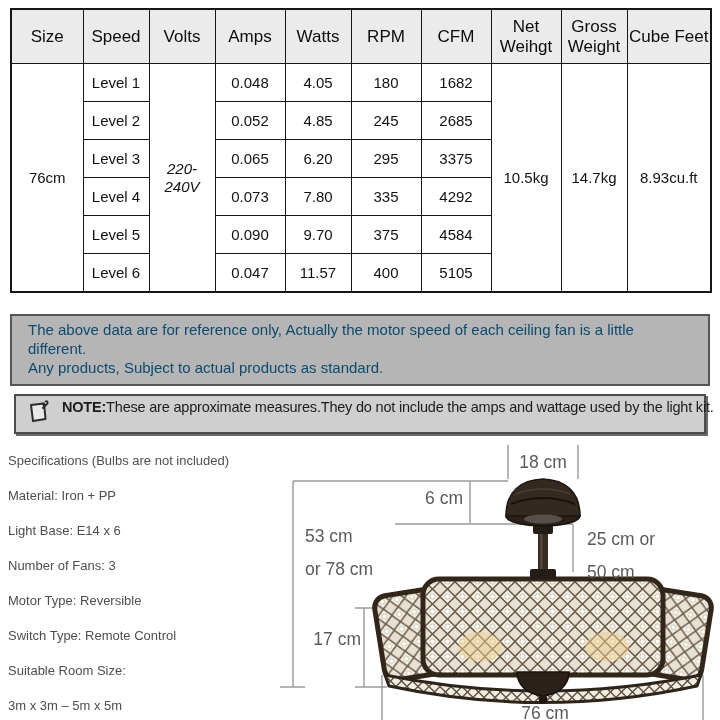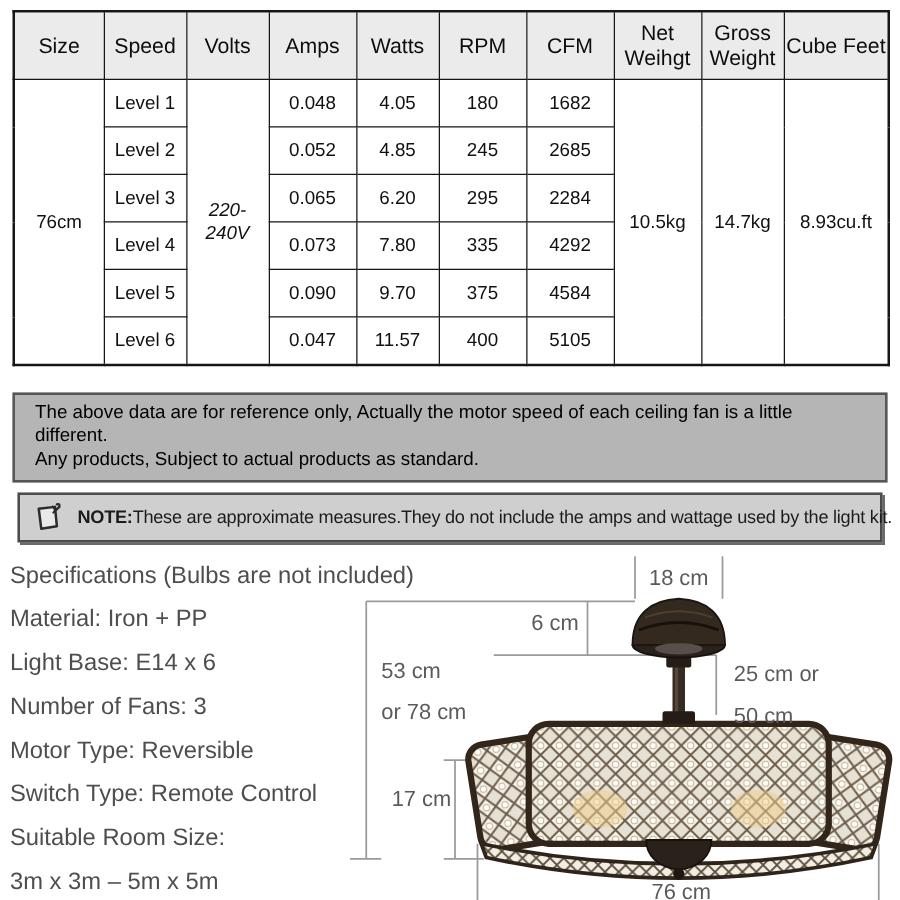--- a/index.html
+++ b/index.html
@@ -13,35 +13,35 @@
   table.spec th, table.spec td{
     border:1px solid #161616;text-align:center;vertical-align:middle;padding:0;
     overflow:hidden;
   }
   table.spec th{background:#ebebeb;font-size:17px;font-weight:400;height:53px;line-height:1.15;color:#0d0d0d;}
   table.spec td{font-size:15px;height:37px;background:#ffffff;}
   td.volts{padding:0 10px;line-height:1.2;font-style:italic;}
   
   .notice{
     margin:9px 10px 0 10px;border:2px solid #565656;background:#b5b5b5;
-    color:#000000;font-size:15px;line-height:1.28;padding:4px 16px 6px 16px;
+    color:#0c4a6e;font-size:15px;line-height:1.28;padding:4px 16px 6px 16px;
   }
   
   .note{
     margin:8px 14px 0 14px;border:2px solid #4c4c4c;background:#cfcfcf;
     box-shadow:2px 2px 0 #6a6a6a;
-    display:flex;align-items:center;gap:10px;padding:3px 10px;height:30px;
+    display:flex;align-items:flex-start;gap:10px;padding:3px 10px;height:30px;
   }
   .note-text{font-size:14.5px;letter-spacing:-0.2px;color:#1c1c1c;white-space:nowrap;}
   .note-text b{font-weight:700;}
   .note-icon{flex:0 0 auto;display:flex;align-items:center;}
   
   .bottom{position:relative;height:322px;margin-top:5px;}
   .specs{position:absolute;left:8px;top:4px;color:#4e4e4e;}
-  .spec-line{font-size:19px;line-height:35px;white-space:nowrap;}
+  .spec-line{font-size:13px;line-height:35px;white-space:nowrap;}
   .diagram{position:absolute;left:275px;top:0;}
   .dim-label{font-size:17.5px;fill:#5a5a5a;}
 </style>
 </head>
 <body>
 
 <div class="table-wrap">
   <table class="spec">
     <colgroup>
       <col style="width:72px">
@@ -85,21 +85,21 @@
       <td>0.052</td>
       <td>4.85</td>
       <td>245</td>
       <td>2685</td>
     </tr>
     <tr>
       <td>Level 3</td>
       <td>0.065</td>
       <td>6.20</td>
       <td>295</td>
-      <td>2284</td>
+      <td>3375</td>
     </tr>
     <tr>
       <td>Level 4</td>
       <td>0.073</td>
       <td>7.80</td>
       <td>335</td>
       <td>4292</td>
     </tr>
     <tr>
       <td>Level 5</td>

